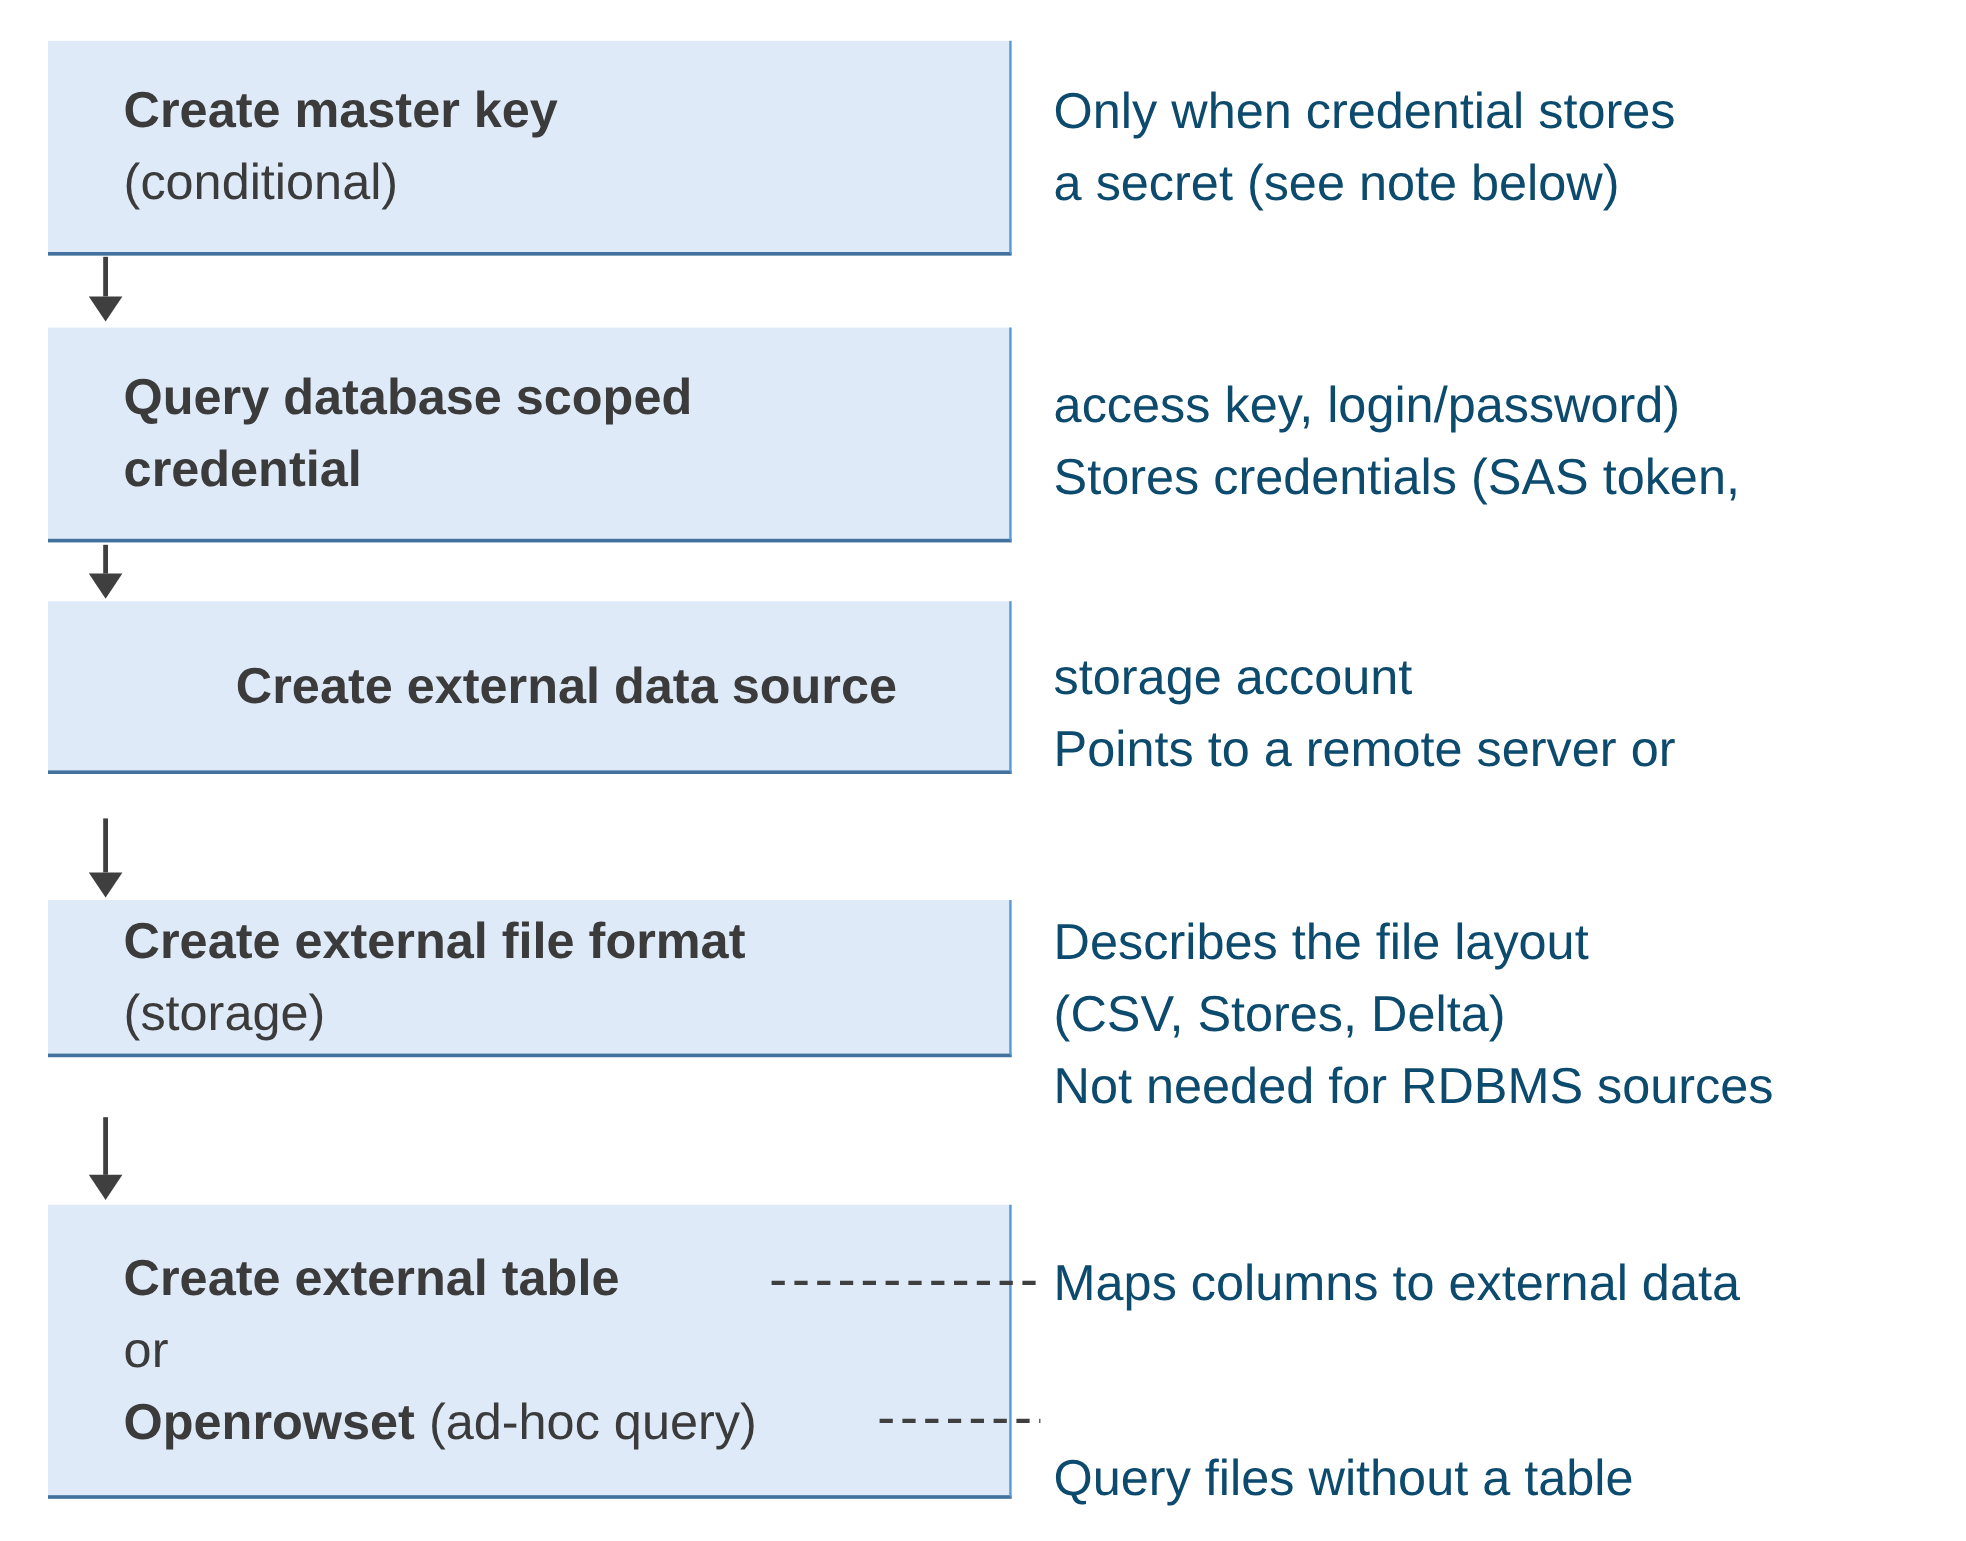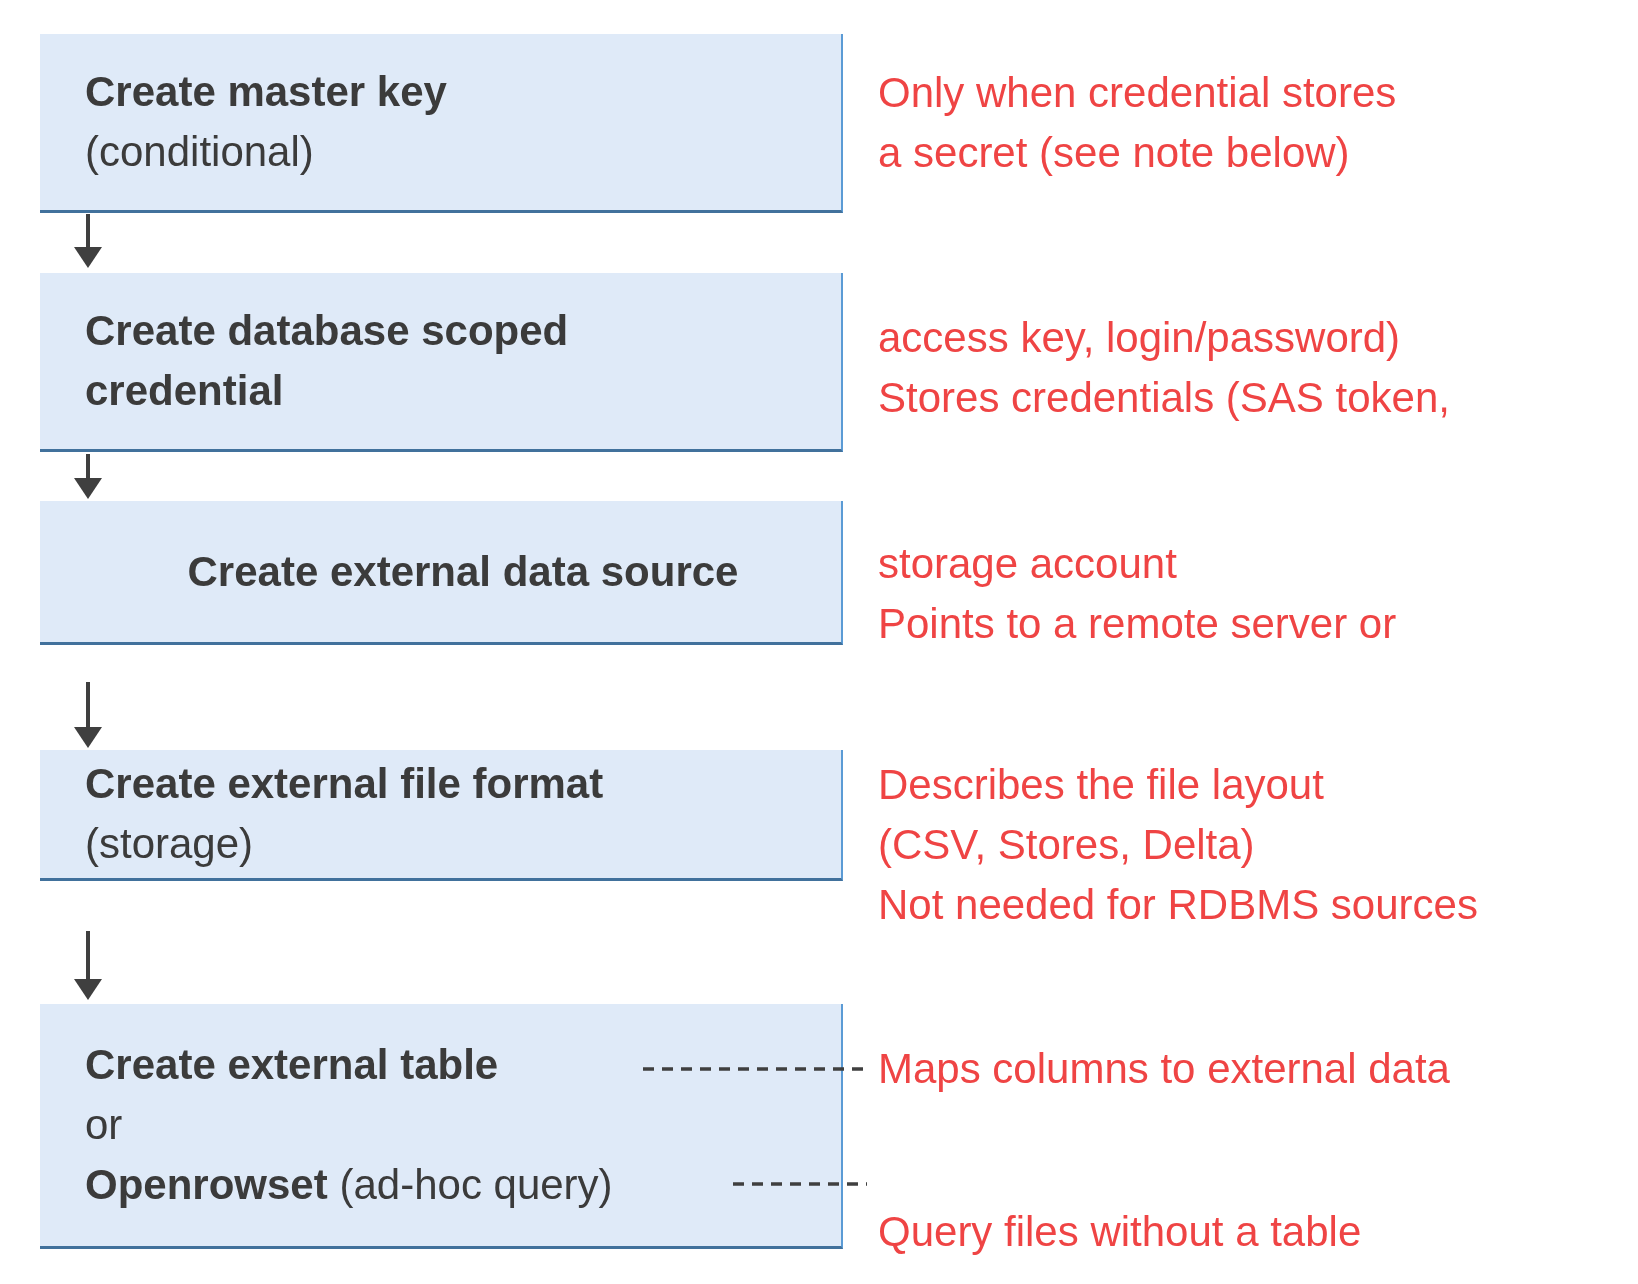--- a/index.html
+++ b/index.html
@@ -28,21 +28,21 @@
     border-right: 2px solid #5b9bd5;
     border-bottom: 3px solid #41719c;
     display: flex;
     flex-direction: column;
     justify-content: center;
     padding-left: 45px;
     font-size: 42px;
     line-height: 60px;
   }
   .box .bold { font-weight: bold; }
-  .box .line { white-space: nowrap; }
+  .box .line { white-space: nowrap; margin-left: 18px; }
   .suffix { margin-left: 0.28em; font-weight: normal; }
   .arrow {
     position: absolute;
     left: 74px;
     width: 28px;
     display: flex;
     flex-direction: column;
     align-items: center;
   }
   .arrow-stem {
@@ -55,21 +55,21 @@
     height: 0;
     border-left: 14px solid transparent;
     border-right: 14px solid transparent;
     border-top: 21px solid #3f3f3f;
   }
   .note {
     position: absolute;
     left: 878px;
     font-size: 42px;
     line-height: 60px;
-    color: #ef4444;
+    color: #0c4a6e;
     white-space: nowrap;
   }
   .dash-svg {
     position: absolute;
     overflow: visible;
   }
 </style>
 </head>
 <body>
 
@@ -79,21 +79,21 @@
     <div class="line bold">Create master key</div>
     <div class="line">(conditional)</div>
   </div>
 
   <div class="arrow" style="top:214px; height:54px;">
     <div class="arrow-stem"></div>
     <div class="arrow-head"></div>
   </div>
 
   <div class="box" style="top:273px; height:179px;">
-    <div class="line bold">Create database scoped</div>
+    <div class="line bold">Query database scoped</div>
     <div class="line bold">credential</div>
   </div>
 
   <div class="arrow" style="top:454px; height:45px;">
     <div class="arrow-stem"></div>
     <div class="arrow-head"></div>
   </div>
 
   <div class="box" style="top:501px; height:144px;text-align:center;">
     <div class="line bold">Create external data source</div>

